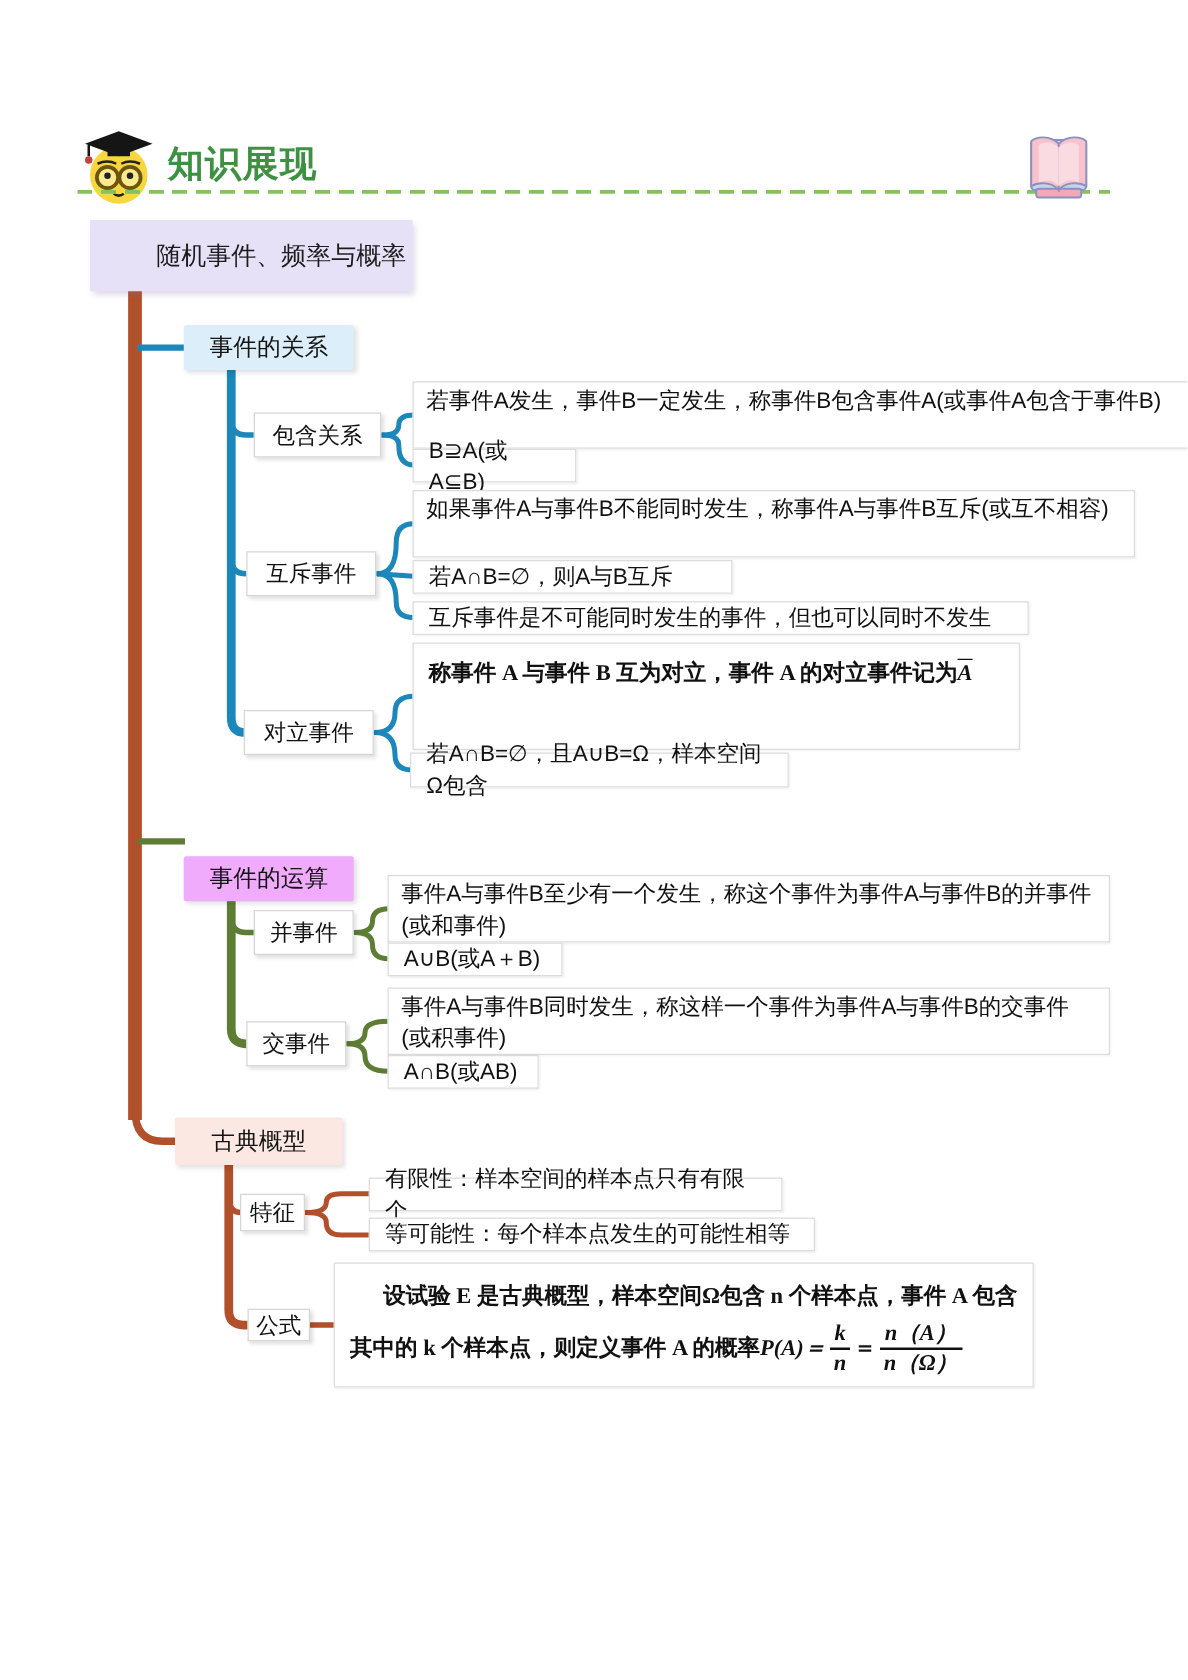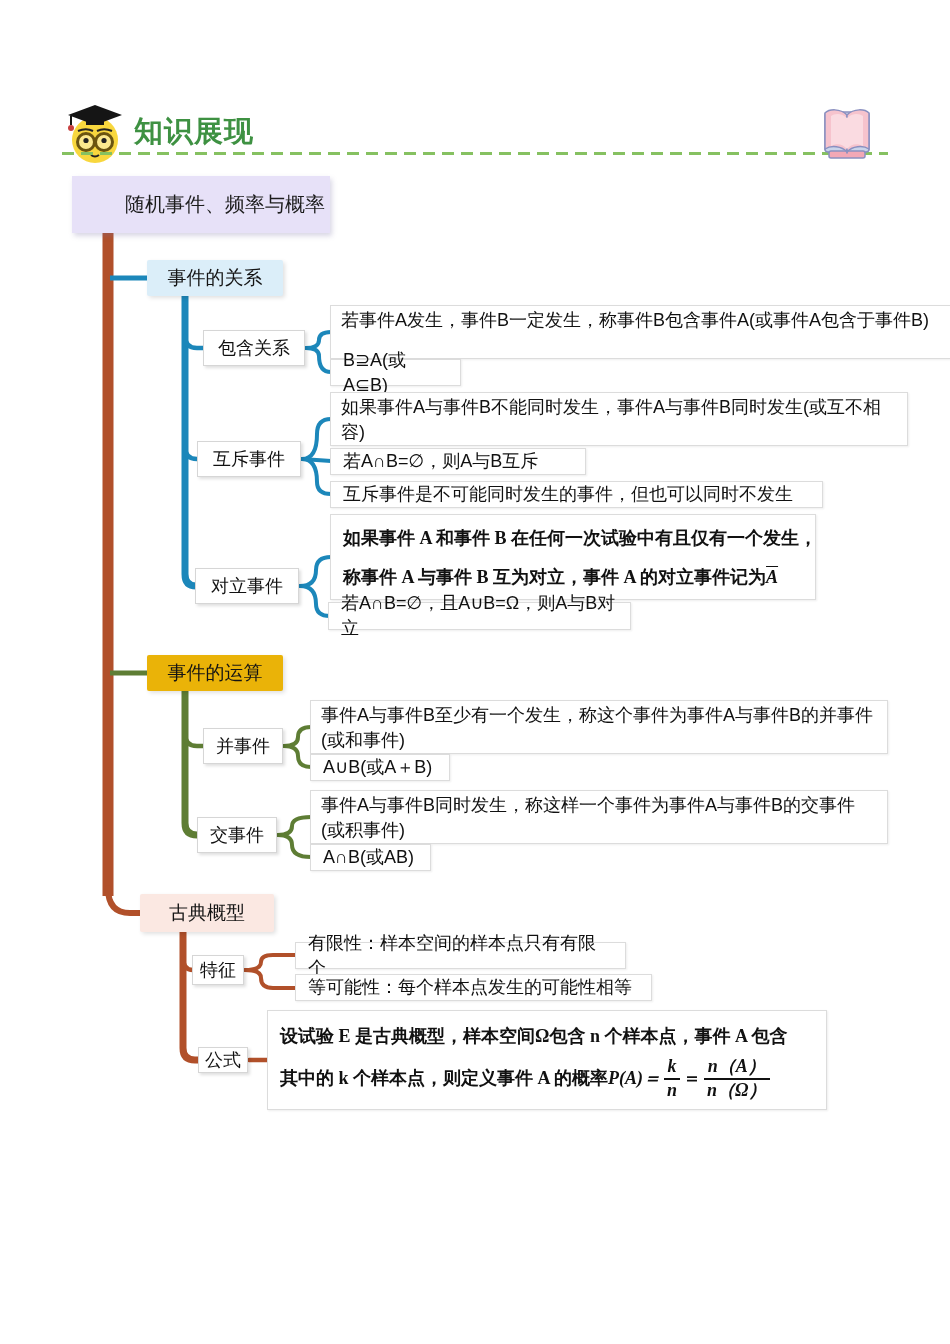--- a/index.html
+++ b/index.html
@@ -9,35 +9,35 @@
   .abs{position:absolute;box-sizing:border-box;z-index:2;}
   
   .page-title{font-size:29px;font-weight:bold;color:#3e9142;letter-spacing:1px;}
   .dash-line{height:3px;background:repeating-linear-gradient(90deg,#86c161 0 12px,transparent 12px 19px);}
   
   .rootnode{background:#e7e1f8;display:flex;align-items:center;justify-content:center;
             font-size:20px;color:#1c1c1c;box-shadow:2px 3px 5px rgba(120,110,160,.28);}
   .branchnode{display:flex;align-items:center;justify-content:center;font-size:19px;color:#141414;
               box-shadow:2px 2px 4px rgba(0,0,0,.12);border-radius:2px;}
   .fill-blue{background:#dbeef9;}
-  .fill-green{background:#eab308;}
+  .fill-green{background:#f0abfc;margin-top:30px;}
   .fill-pink{background:#fbe8e2;}
   .subnode{background:#fff;border:1px solid #d6d6d6;box-shadow:2px 2px 3px rgba(0,0,0,.13);
            display:flex;align-items:center;justify-content:center;font-size:18px;color:#111;}
   
   .leaf{background:#fff;border:1px solid #dcdcdc;box-shadow:1px 1px 2px rgba(0,0,0,.07);
         font-size:18px;line-height:25px;padding:1px 12px;color:#111;display:flex;align-items:center;}
   .leaf.wrap{display:block;padding:2px 10px;}
   .leaf-serif{font-family:"Liberation Serif","DejaVu Serif",serif;font-weight:bold;}
   .abar{text-decoration:overline;}
   .ital{font-style:italic;}
   .frac{display:inline-block;text-align:center;vertical-align:middle;margin:0 3px;font-style:italic;}
   .frac .num{display:block;border-bottom:2px solid #111;padding:0 3px;line-height:1.2;}
   .frac .den{display:block;padding:0 3px;line-height:1.2;}
-  .fline1{line-height:34px;white-space:nowrap;}
+  .fline1{line-height:34px;white-space:nowrap;text-align:right;}
   .fline2{display:flex;align-items:center;margin-top:3px;white-space:nowrap;}
 </style>
 </head>
 <body>
 
 <div id="canvas">
 
   <svg class="connectors" width="950" height="1344">
 
     <path d="M108 232 L108 896" stroke="#b1502a" stroke-width="11" fill="none"></path>
@@ -101,32 +101,31 @@
   </div>
 
   <div class="abs rootnode" style="left:72px;top:176px;width:258px;height:57px;padding-left:48px;">随机事件、频率与概率</div>
 
   <div class="abs branchnode fill-blue" style="left:147px;top:260px;width:136px;height:36px;">事件的关系</div>
   <div class="abs subnode" style="left:203px;top:330px;width:102px;height:36px;">包含关系</div>
   <div class="abs leaf wrap" style="left:330px;top:305px;width:696px;height:54px;">若事件A发生，事件B一定发生，称事件B包含事件A(或事件A包含于事件B)</div>
   <div class="abs leaf" style="left:330px;top:359px;width:131px;height:27px;">B⊇A(或A⊆B)</div>
 
   <div class="abs subnode" style="left:197px;top:441px;width:104px;height:36px;">互斥事件</div>
-  <div class="abs leaf wrap" style="left:330px;top:392px;width:578px;height:54px;">如果事件A与事件B不能同时发生，事件A与事件B同时发生(或互不相容)</div>
+  <div class="abs leaf wrap" style="left:330px;top:392px;width:578px;height:54px;">如果事件A与事件B不能同时发生，称事件A与事件B互斥(或互不相容)</div>
   <div class="abs leaf" style="left:330px;top:448px;width:256px;height:27px;">若A∩B=∅，则A与B互斥</div>
   <div class="abs leaf" style="left:330px;top:481px;width:493px;height:27px;">互斥事件是不可能同时发生的事件，但也可以同时不发生</div>
 
   <div class="abs subnode" style="left:195px;top:568px;width:104px;height:36px;">对立事件</div>
   <div class="abs leaf wrap leaf-serif" style="left:330px;top:514px;width:486px;height:86px;padding:4px 12px;">
-    <div style="line-height:39px;white-space:nowrap;">如果事件 A 和事件 B 在任何一次试验中有且仅有一个发生，</div>
     <div style="line-height:39px;white-space:nowrap;">
       <span>称事件 A 与事件 B 互为对立，事件 A 的对立事件记为</span><span class="abar ital">A</span>
     </div>
   </div>
-  <div class="abs leaf" style="left:328px;top:602px;width:303px;height:28px;">若A∩B=∅，且A∪B=Ω，则A与B对立</div>
+  <div class="abs leaf" style="left:328px;top:602px;width:303px;height:28px;">若A∩B=∅，且A∪B=Ω，样本空间Ω包含</div>
 
   <div class="abs branchnode fill-green" style="left:147px;top:655px;width:136px;height:36px;">事件的运算</div>
   <div class="abs subnode" style="left:203px;top:728px;width:80px;height:36px;">并事件</div>
   <div class="abs leaf wrap" style="left:310px;top:700px;width:578px;height:54px;">事件A与事件B至少有一个发生，称这个事件为事件A与事件B的并事件(或和事件)</div>
   <div class="abs leaf" style="left:310px;top:754px;width:140px;height:27px;">A∪B(或A＋B)</div>
 
   <div class="abs subnode" style="left:197px;top:817px;width:80px;height:36px;">交事件</div>
   <div class="abs leaf wrap" style="left:310px;top:790px;width:578px;height:54px;">事件A与事件B同时发生，称这样一个事件为事件A与事件B的交事件(或积事件)</div>
   <div class="abs leaf" style="left:310px;top:844px;width:121px;height:27px;">A∩B(或AB)</div>
 

